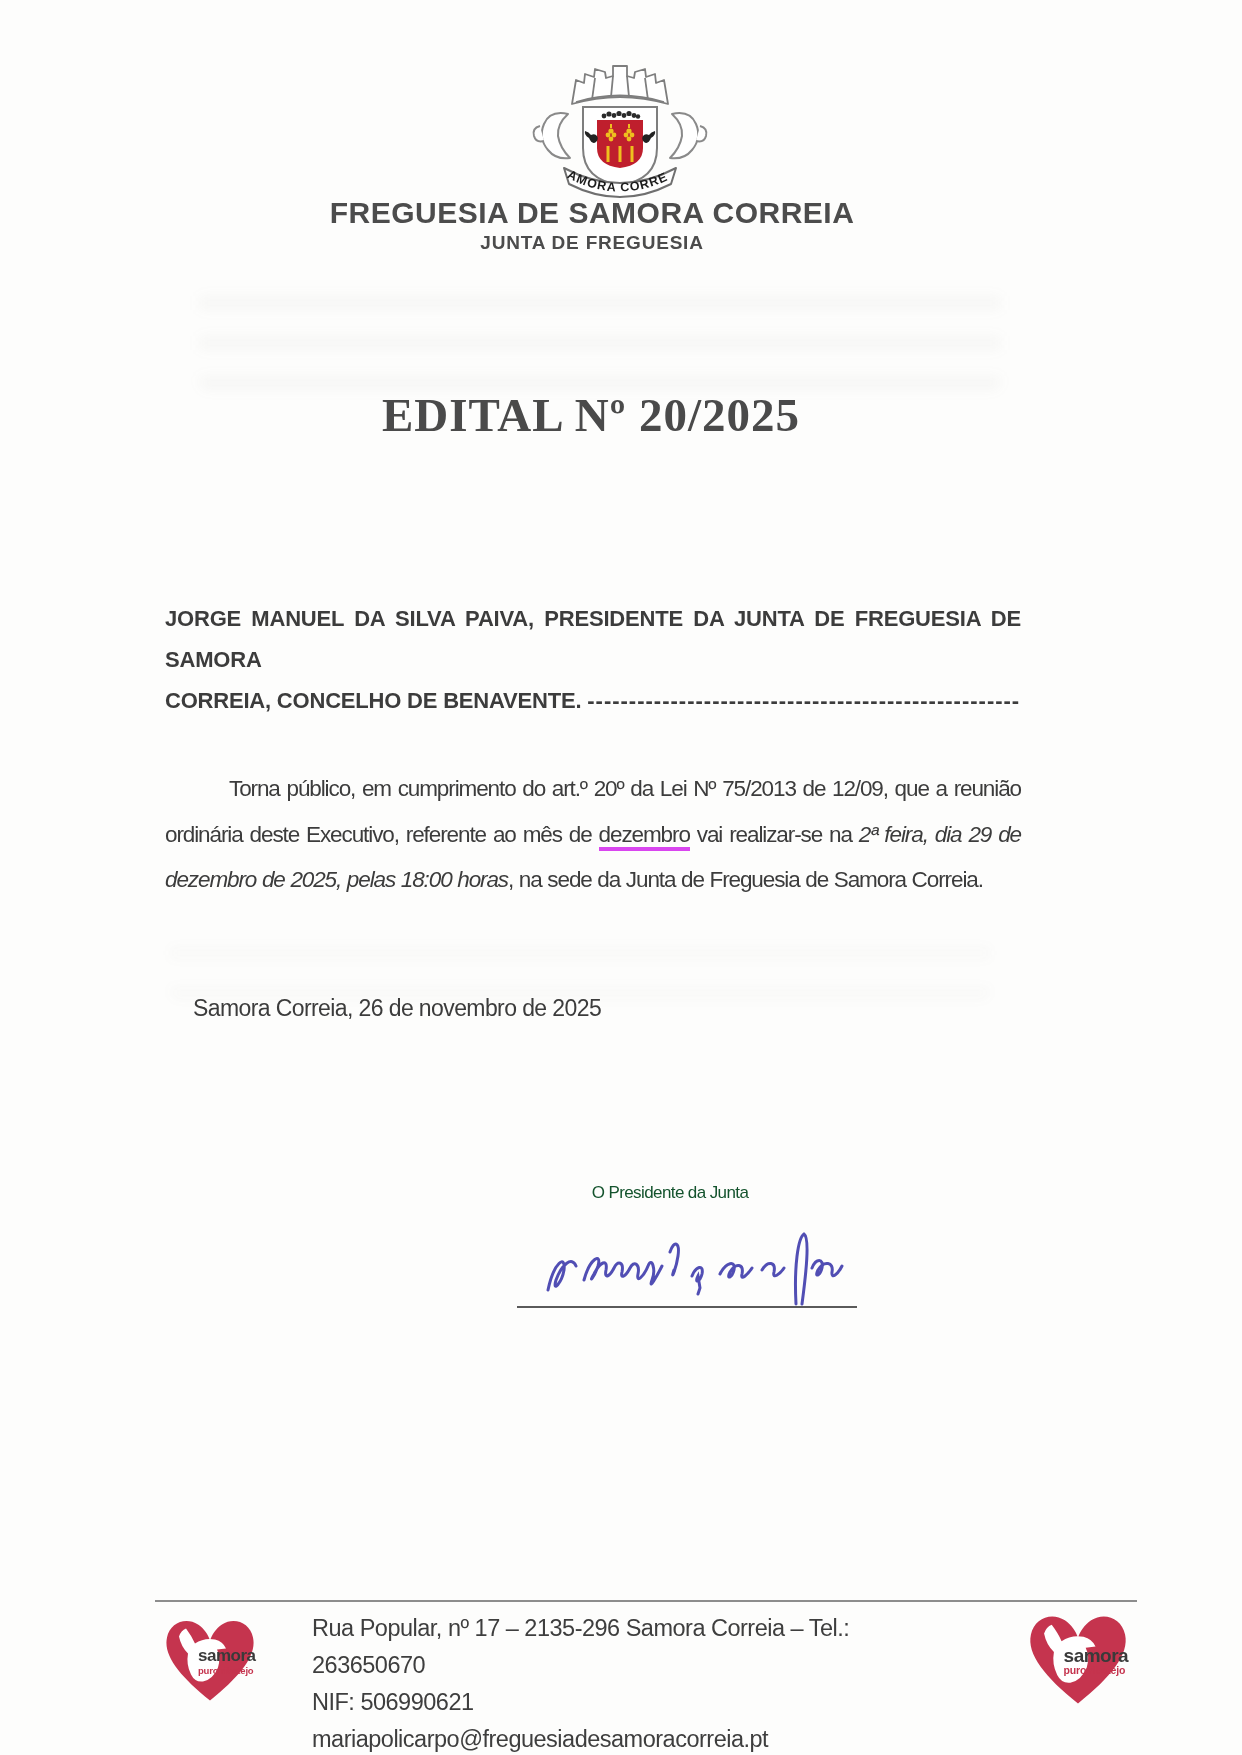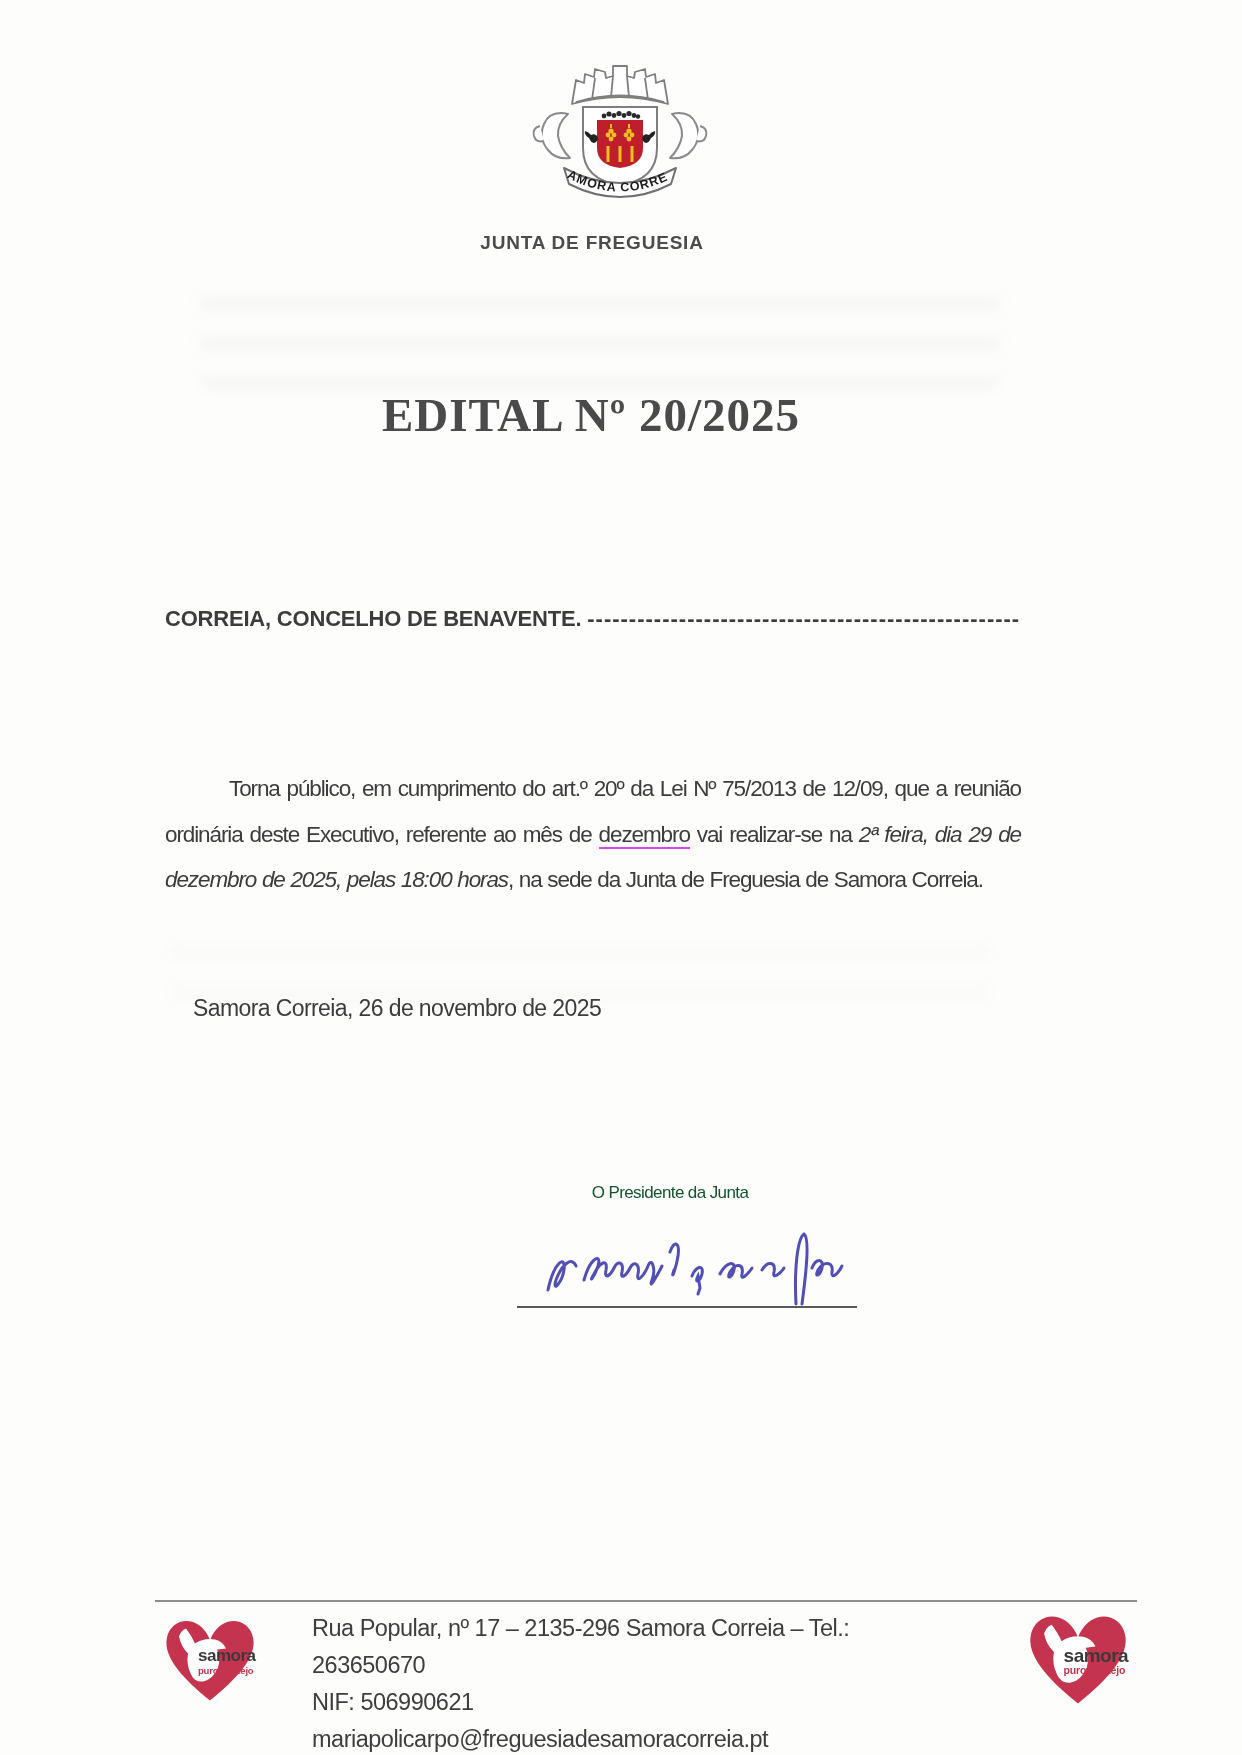--- a/index.html
+++ b/index.html
@@ -36,21 +36,21 @@
   }
   .body-block { position:absolute; left:165px; width:856px; color:#3c3c3c; }
   .opening { top:598px; font-weight:bold; font-size:22px; letter-spacing:-0.2px; line-height:41px; }
   .opening .l1 { text-align:justify; text-align-last:justify; }
   .opening .l2 { white-space:nowrap; overflow:hidden; }
   .opening .dashes { letter-spacing:1px; }
   .main-para {
     top:766px; font-size:22.5px; letter-spacing:-1.1px; word-spacing:.5px;
     line-height:45.5px; text-align:justify; text-indent:64px;
   }
-  .u-dez { border-bottom:2px solid #d946ef; }
+  .u-dez { border-bottom:4px solid #d946ef; }
   .ital { font-style:italic; }
   .dateline { top:995px; font-size:23px; letter-spacing:-0.6px;margin-left:28px; }
   .sig-role {
     position:absolute; left:420px; top:1183px; width:500px;
     text-align:center; font-size:17px; letter-spacing:-0.6px; color:#14532d;
   }
   .sig-line { position:absolute; left:517px; top:1306px; width:340px; height:2px; background:#5a5a5a; }
   .sig-svg { position:absolute; left:540px; top:1222px; width:320px; height:96px; }
   .sig-name {
     position:absolute; left:427px; top:1312px; width:500px;
@@ -141,25 +141,27 @@
       </g>
 
       <path d="M54,116 Q110,146 166,116 L161,132 Q110,158 59,132 Z" fill="#ffffff" stroke="#6f6f6f" stroke-width="2" stroke-linejoin="round"></path>
       <path id="bannerTextPath" d="M60,127 Q110,152 160,127" fill="none"></path>
       <text font-size="12.5" font-weight="bold" fill="#1d1d1d" letter-spacing="1">
         <textPath href="#bannerTextPath" startOffset="50%" text-anchor="middle">SAMORA CORREIA</textPath>
       </text>
     </svg>
   </div>
 
+  <div class="org-name">FREGUESIA DE SAMORA CORREIA</div>
   <div class="org-sub">JUNTA DE FREGUESIA</div>
 
   <div class="doc-title">EDITAL Nº 20/2025</div>
 
   <div class="body-block opening">
+    <div class="l1">JORGE MANUEL DA SILVA PAIVA, PRESIDENTE DA JUNTA DE FREGUESIA DE SAMORA</div>
     <div class="l2"><span>CORREIA, CONCELHO DE BENAVENTE. </span><span class="dashes">--------------------------------------------------------------------------------</span></div>
   </div>
 
   <div class="body-block main-para">
     <span>Torna público, em cumprimento do art.º 20º da Lei Nº 75/2013 de 12/09, que a reunião ordinária deste Executivo, referente ao mês de </span><span class="u-dez">dezembro</span><span> vai realizar-se na </span><span class="ital">2ª feira, dia 29 de dezembro de 2025, pelas 18:00 horas</span><span>, na sede da Junta de Freguesia de Samora Correia.</span>
   </div>
 
   <div class="body-block dateline">Samora Correia, 26 de novembro de 2025</div>
 
   <div class="sig-role">O Presidente da Junta</div>

